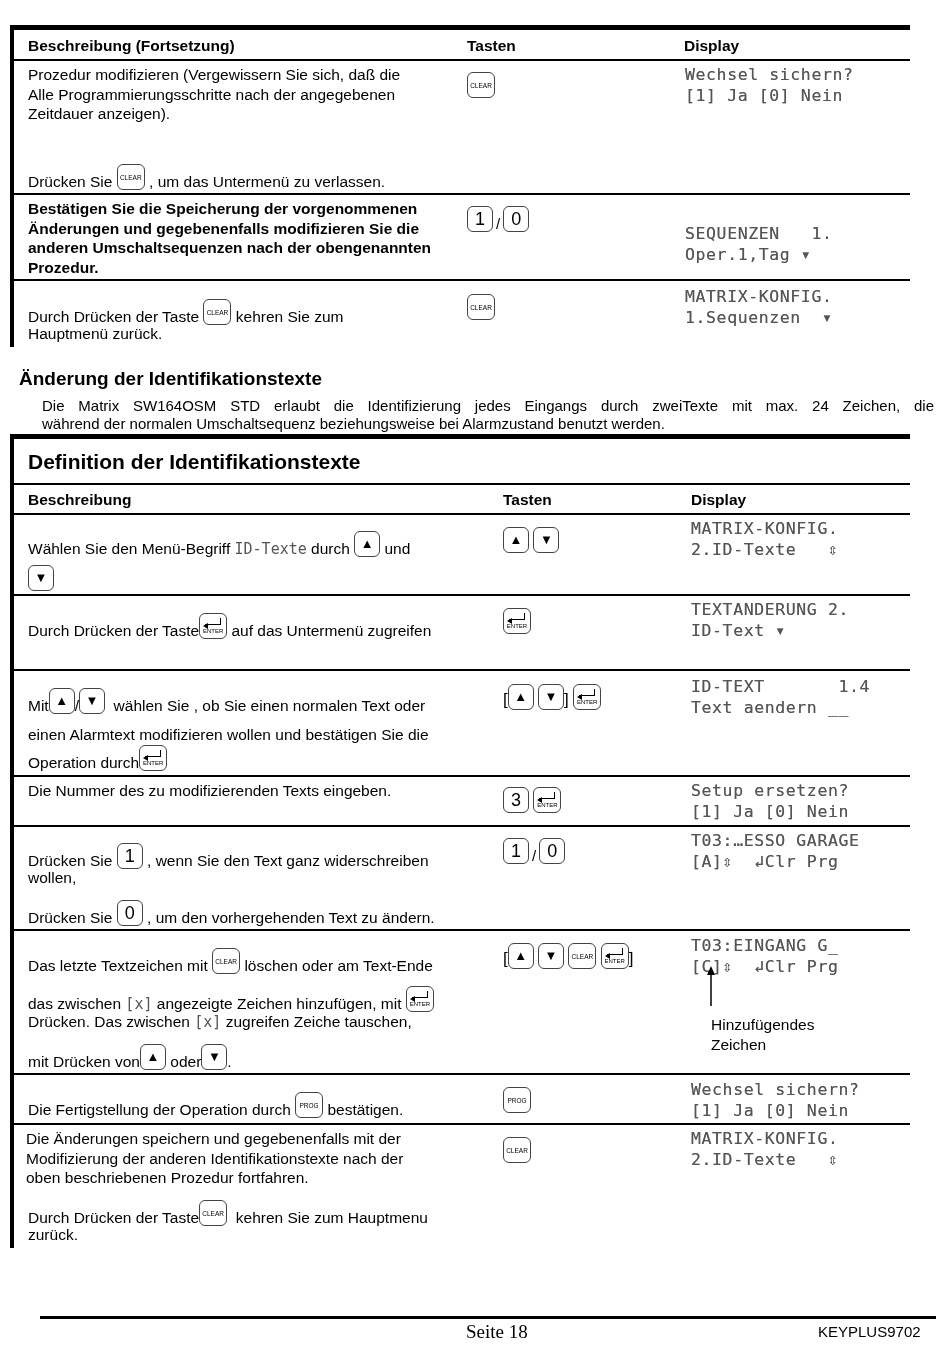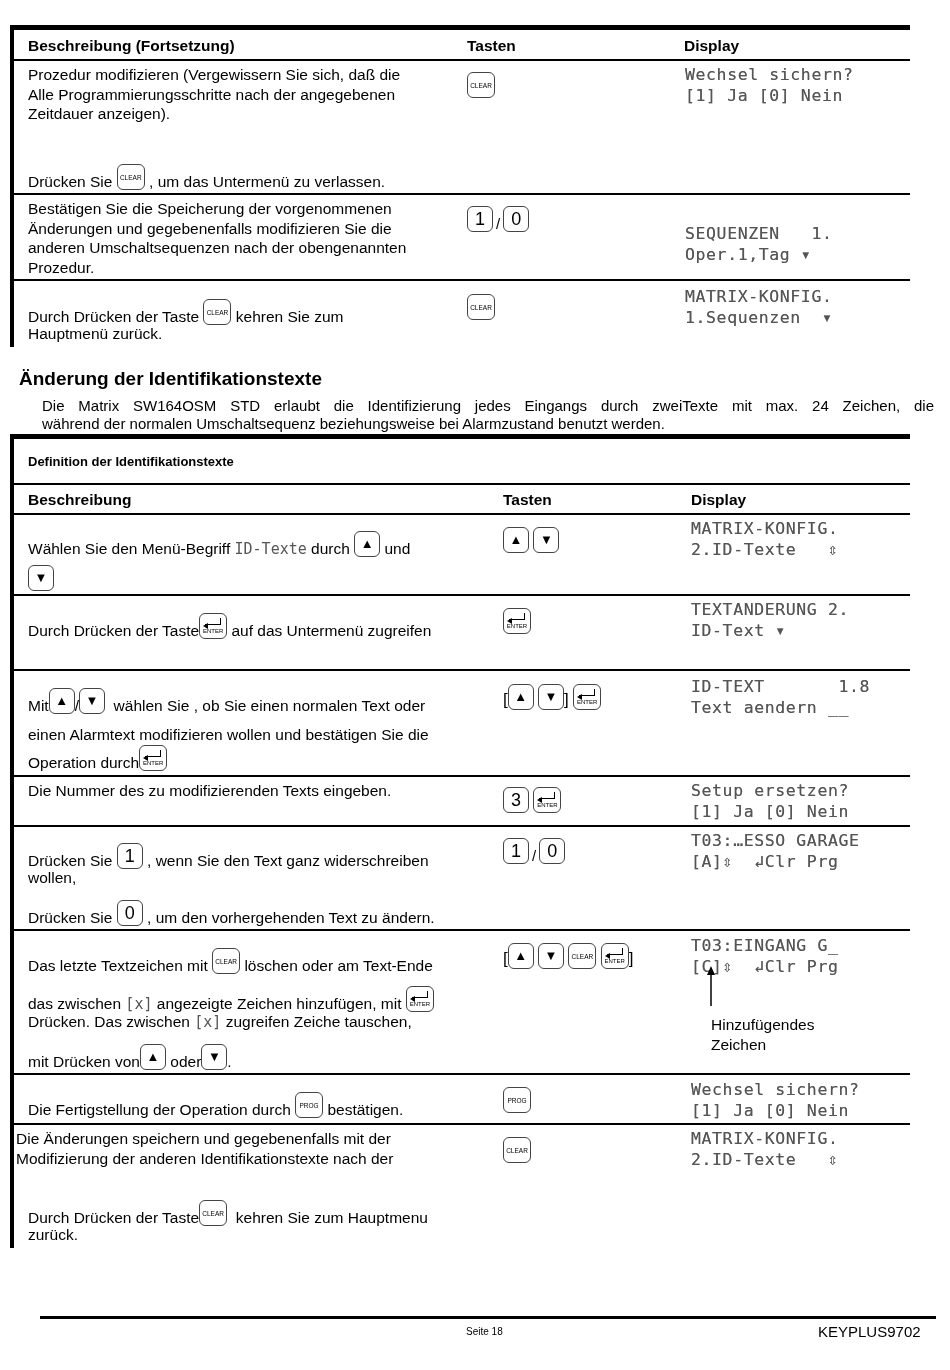--- a/index.html
+++ b/index.html
@@ -51,21 +51,21 @@
       <span>Drücken Sie</span>
       <span class="key small inline-key">CLEAR</span>
       <span>, um das Untermenü zu verlassen.</span>
     </div>
     <div class="abs" style="left:467px; top:72px;"><span class="key small">CLEAR</span></div>
     <div class="lcd" style="left:685px; top:64px;"><div>Wechsel sichern?</div><div>[1] Ja [0] Nein</div></div>
   </div>
   <div class="hrule" style="left:14px; top:193px; width:896px; height:1.5px;"></div>
 
   <div>
-    <div class="txt" style="left:28px; top:199px;">
+    <div class="txt" style="left:28px; top:199px;font-weight:bold;">
       <div>Bestätigen Sie die Speicherung der vorgenommenen</div>
       <div>Änderungen und gegebenenfalls modifizieren Sie die</div>
       <div>anderen Umschaltsequenzen nach der obengenannten</div>
       <div>Prozedur.</div>
     </div>
     <div class="abs" style="left:467px; top:206px;">
       <span class="key num">1</span><span class="slash">/</span><span class="key num">0</span>
     </div>
     <div class="lcd" style="left:685px; top:199px;margin-top:24px;"><div>SEQUENZEN   1.</div><div>Oper.1,Tag ▾</div></div>
   </div>
@@ -86,21 +86,21 @@
 <div class="txt bold" style="left:19px; top:368px; font-size:19px; line-height:22px;">Änderung der Identifikationstexte</div>
 <div class="txt" style="left:42px; top:397px; width:892px; font-size:15px; line-height:18px; text-align:justify;">
   <div style="text-align-last:justify;">Die Matrix SW164OSM STD erlaubt die Identifizierung jedes Eingangs durch zweiTexte mit max. 24 Zeichen, die</div>
   <div>während der normalen Umschaltsequenz beziehungsweise bei Alarmzustand benutzt werden.</div>
 </div>
 
 <div>
   <div class="hrule" style="left:10px; top:434px; width:900px; height:5px;"></div>
   <div class="vrule" style="left:10px; top:434px; width:4px; height:814px;"></div>
 
-  <div class="txt bold" style="left:28px; top:452px; font-size:13px;">Definition der Identifikationstexte</div>
+  <div class="txt bold" style="left:28px; top:452px; font-size:21px;">Definition der Identifikationstexte</div>
   <div class="hrule" style="left:14px; top:483px; width:896px; height:1.5px;"></div>
 
   <div class="txt bold" style="left:28px; top:490px;">Beschreibung</div>
   <div class="txt bold" style="left:503px; top:490px;">Tasten</div>
   <div class="txt bold" style="left:691px; top:490px;">Display</div>
   <div class="hrule" style="left:14px; top:513px; width:896px; height:1.5px;"></div>
 
   <div>
     <div class="txt" style="left:28px; top:537px;">
       <span>Wählen Sie den Menü-Begriff</span>
@@ -135,21 +135,21 @@
     </div>
     <div class="txt" style="left:28px; top:713px;margin-top:12px;">einen Alarmtext modifizieren wollen und bestätigen Sie die</div>
     <div class="txt" style="left:28px; top:751px;">
       <span>Operation durch</span><span class="key enter inline-key"><span class="ret"></span><span class="lbl">ENTER</span></span>
     </div>
     <div class="abs" style="left:503px; top:684px;">
       <span class="bracket">[</span><span class="key arrow">▲</span>
       <span class="key arrow">▼</span><span class="bracket">]</span>
       <span class="key enter"><span class="ret"></span><span class="lbl">ENTER</span></span>
     </div>
-    <div class="lcd" style="left:691px; top:676px;"><div>ID-TEXT       1.8</div><div>Text aendern __</div></div>
+    <div class="lcd" style="left:691px; top:676px;"><div>ID-TEXT       1.4</div><div>Text aendern __</div></div>
   </div>
   <div class="hrule" style="left:14px; top:775px; width:896px; height:1.5px;"></div>
 
   <div>
     <div class="txt" style="left:28px; top:781px;">Die Nummer des zu modifizierenden Texts eingeben.</div>
     <div class="abs" style="left:503px; top:787px;">
       <span class="key num">3</span>
       <span class="key enter"><span class="ret"></span><span class="lbl">ENTER</span></span>
     </div>
     <div class="lcd" style="left:691px; top:780px;"><div>Setup ersetzen?</div><div>[1] Ja [0] Nein</div></div>
@@ -219,29 +219,30 @@
       <span>Die Fertigstellung der Operation durch</span>
       <span class="key small inline-key">PROG</span>
       <span>bestätigen.</span>
     </div>
     <div class="abs" style="left:503px; top:1087px;"><span class="key small">PROG</span></div>
     <div class="lcd" style="left:691px; top:1079px;"><div>Wechsel sichern?</div><div>[1] Ja [0] Nein</div></div>
   </div>
   <div class="hrule" style="left:14px; top:1123px; width:896px; height:1.5px;"></div>
 
   <div>
-    <div class="txt" style="left:16px; top:1129px;">
+    <div class="txt" style="left:26px; top:1129px;">
       <div>Die Änderungen speichern und gegebenenfalls mit der</div>
       <div>Modifizierung der anderen Identifikationstexte nach der</div>
+      <div>oben beschriebenen Prozedur fortfahren.</div>
     </div>
     <div class="txt" style="left:28px; top:1206px;">
       <span>Durch Drücken der Taste</span><span class="key small inline-key">CLEAR</span>
       &nbsp;<span>kehren Sie zum Hauptmenu</span>
     </div>
     <div class="txt" style="left:28px; top:1225px;">zurück.</div>
     <div class="abs" style="left:503px; top:1137px;"><span class="key small">CLEAR</span></div>
     <div class="lcd" style="left:691px; top:1128px;"><div>MATRIX-KONFIG.</div><div>2.ID-Texte   ⇳</div></div>
   </div>
 </div>
 
 <div class="hrule" style="left:40px; top:1316px; width:896px; height:3px;"></div>
-<div class="txt" style="left:466px; top:1322px; font-size:10px;">Seite 18</div>
+<div class="txt" style="left:466px; top:1322px; font-size:19px;font-family:Liberation Serif, serif;">Seite 18</div>
 <div class="txt" style="left:818px; top:1322px; font-size:15px;">KEYPLUS9702</div>
 
 </body></html>

